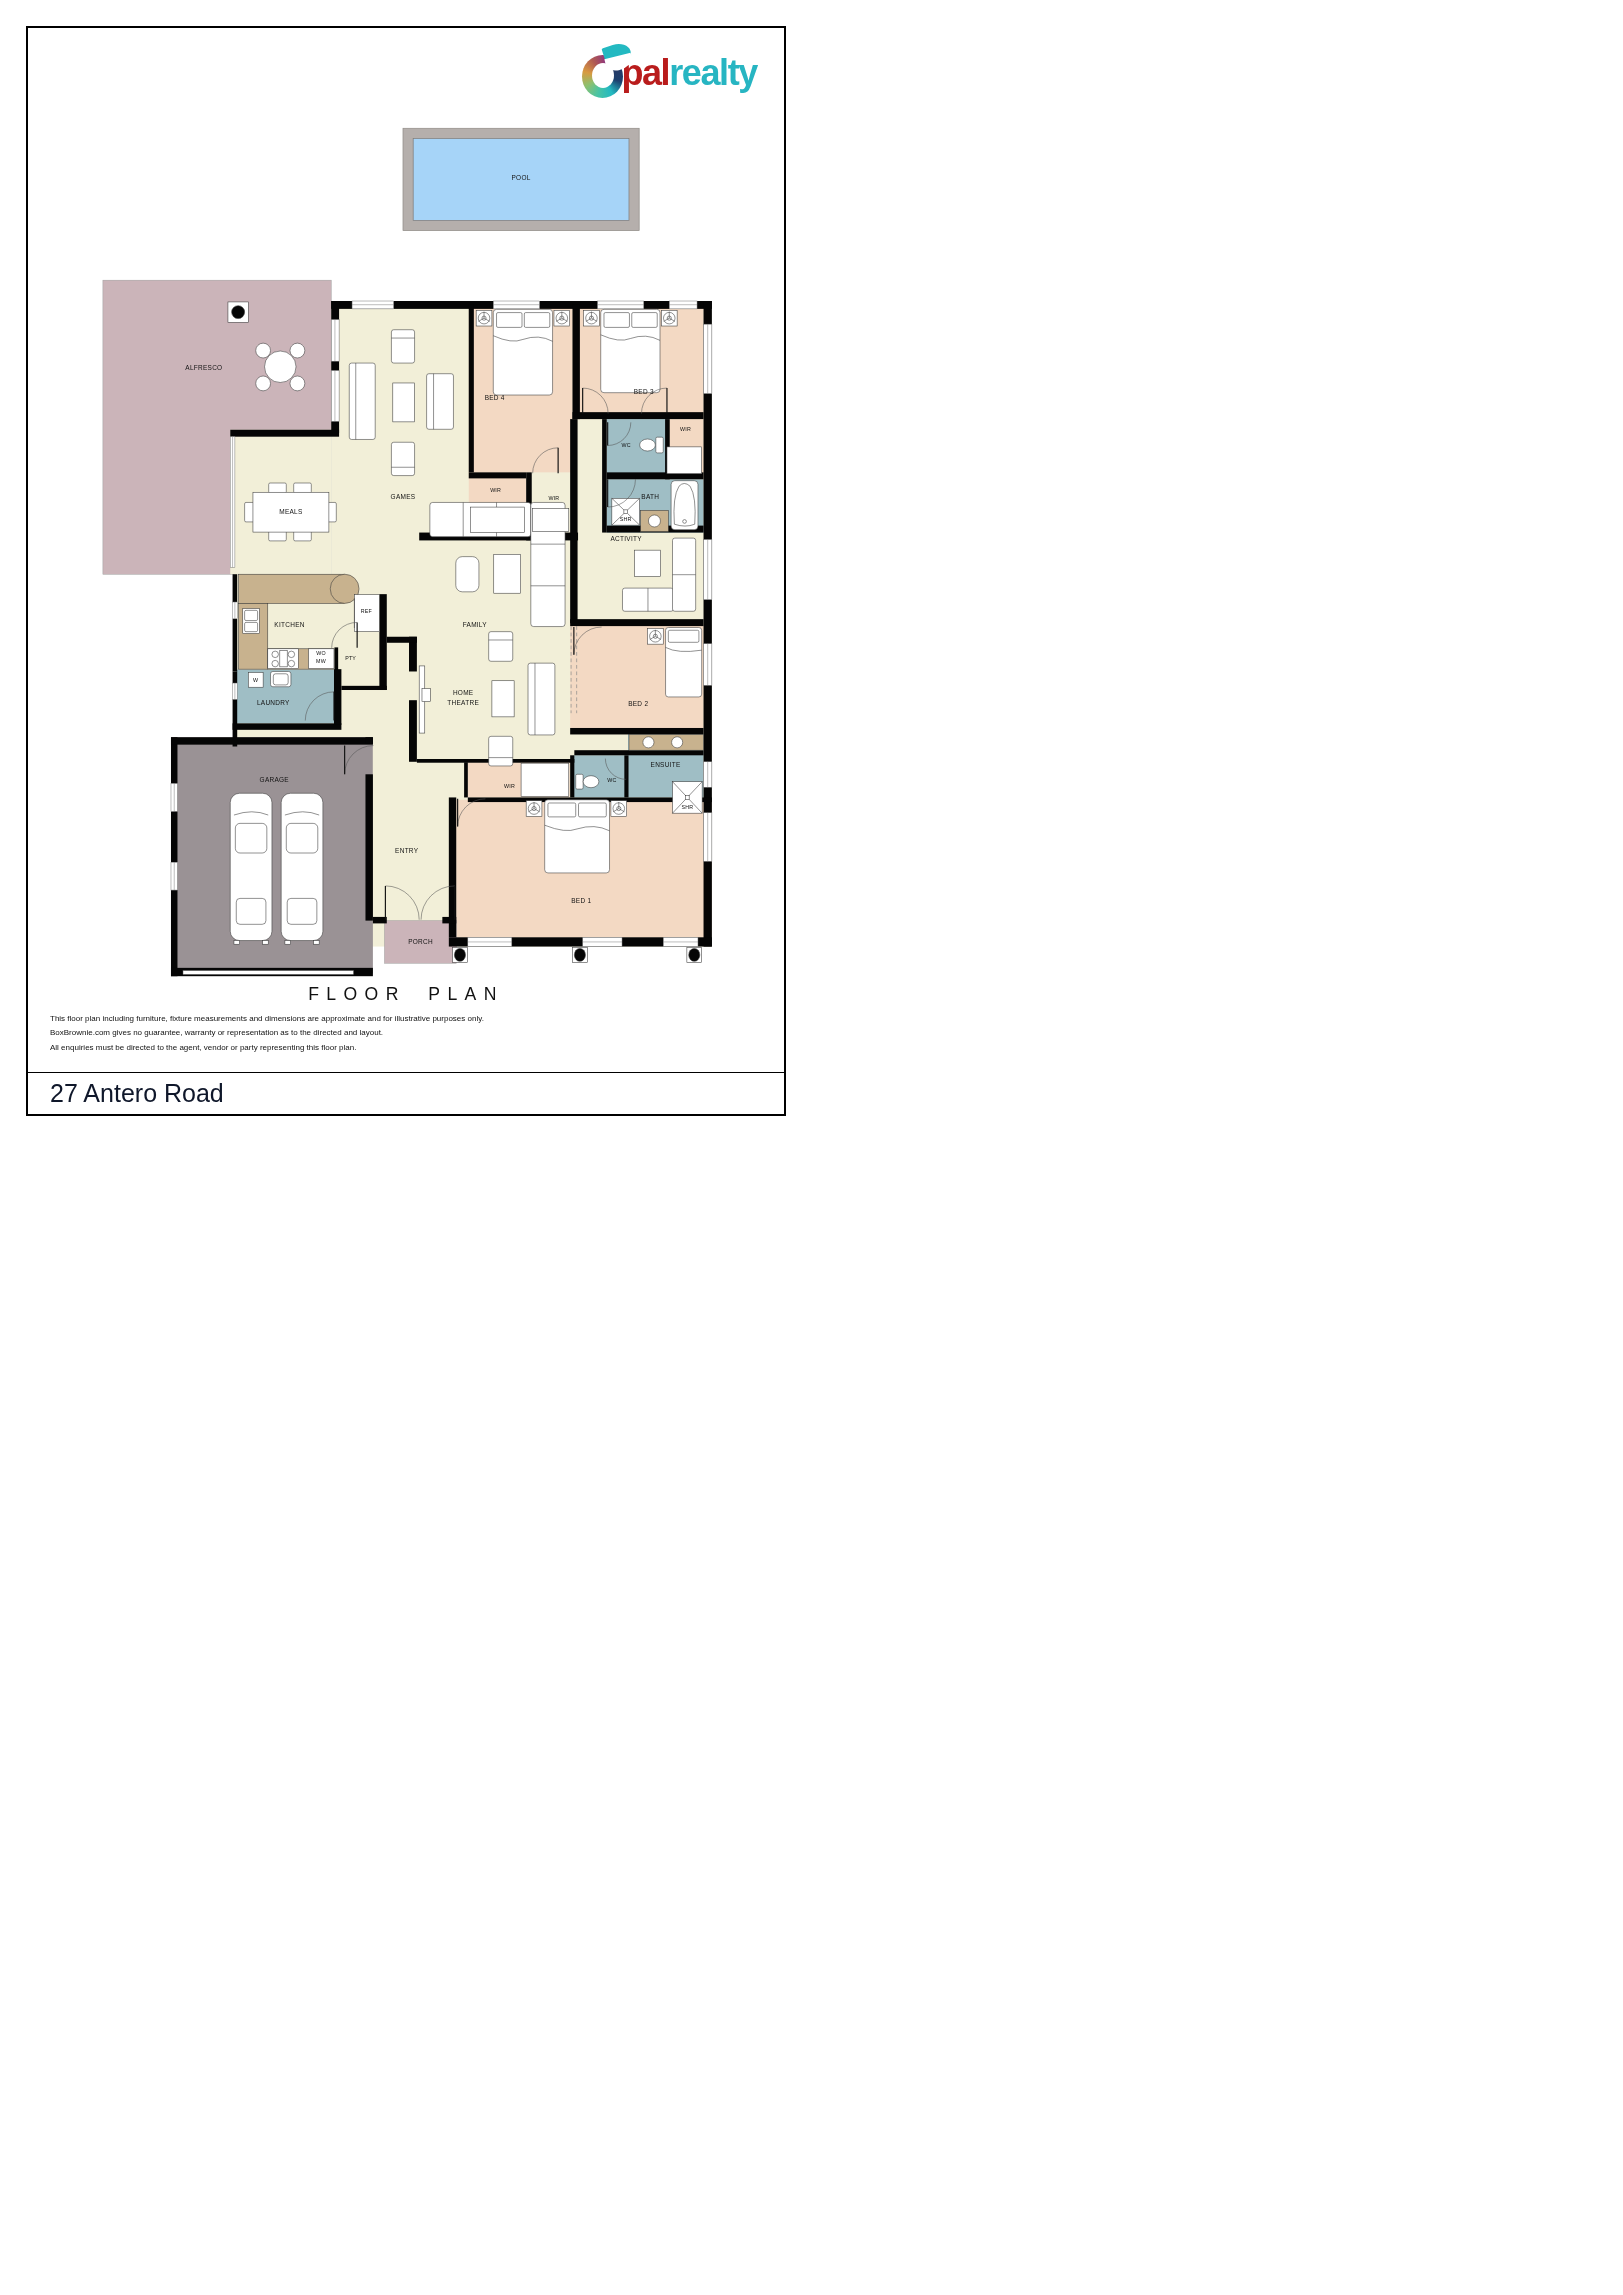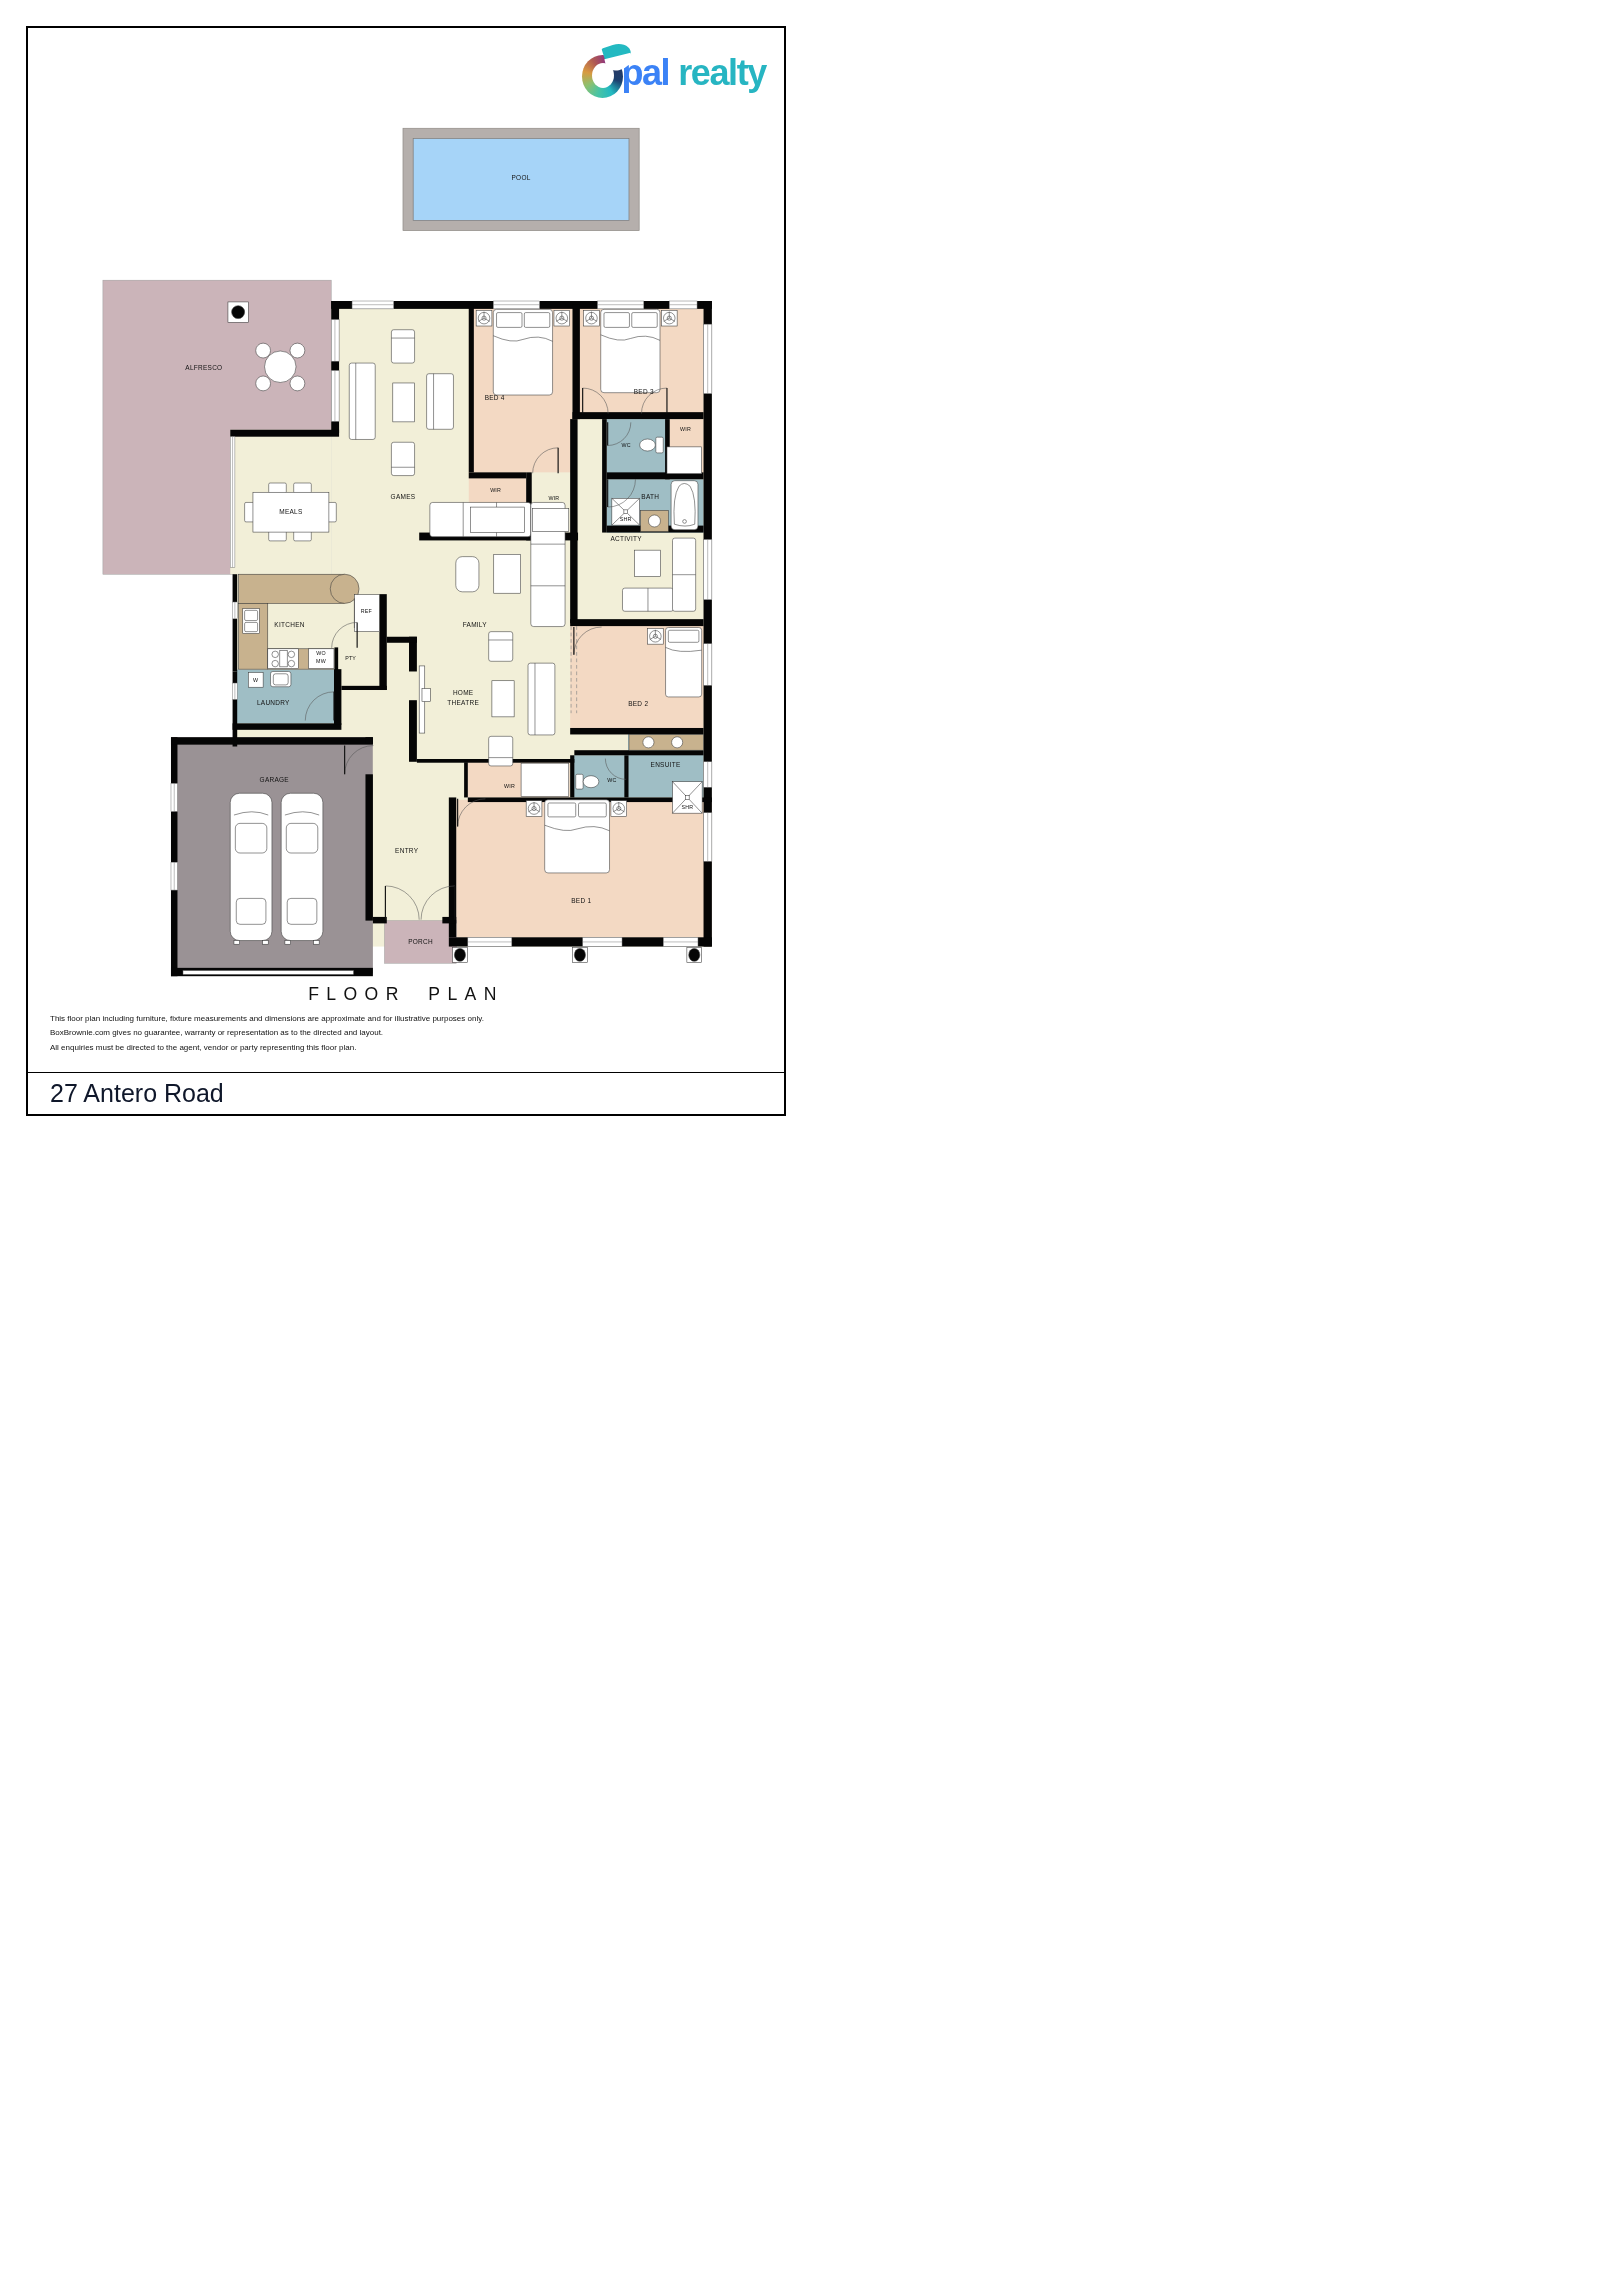--- a/index.html
+++ b/index.html
@@ -22,22 +22,22 @@
   .logo-mark{position:relative;width:46px;height:55px;flex:0 0 auto;}
   .logo-ring{position:absolute;left:0.9px;top:10.2px;width:41px;height:43px;border-radius:50%;
         background:conic-gradient(from 150deg,#23b9c1,#49c4a4,#8ec06e,#d89a40,#b05a52,#8c3380,#273a66,#1c3f6e,#23b9c1);}
   .logo-ring::after{content:"";position:absolute;left:9.7px;top:8.3px;width:22px;height:25px;
         border-radius:50%;background:#fff;}
   .logo-swoosh{position:absolute;right:-3.7px;top:-0.9px;width:27px;height:21px;background:#23b9c1;
         border-radius:10% 95% 55% 45%/10% 90% 80% 30%;transform:rotate(-18deg);}
   .logo-swoosh::after{content:"";position:absolute;left:-0.9px;bottom:-4.6px;width:27px;height:14px;
         background:#fff;border-radius:0 0 80% 60%/0 0 100% 100%;transform:rotate(4deg);}
   .logo-text{font-size:36px;font-weight:bold;letter-spacing:-1.4px;margin-left:-5.6px;line-height:1;}
-  .logo-opal{color:#3b82f6;}
-  .logo-realty{color:#27b5c2;padding-left:9px;}
+  .logo-opal{color:#b91c1c;}
+  .logo-realty{color:#27b5c2;}
   svg text{font-family:"Liberation Sans",sans-serif;fill:#121212;}
   text.room{font-size:14px;letter-spacing:0.6px;}
   text.small{font-size:11.5px;letter-spacing:0.4px;}
 </style>
 </head>
 <body>
 
 <div class="page">
 
   <div class="frame"></div>

